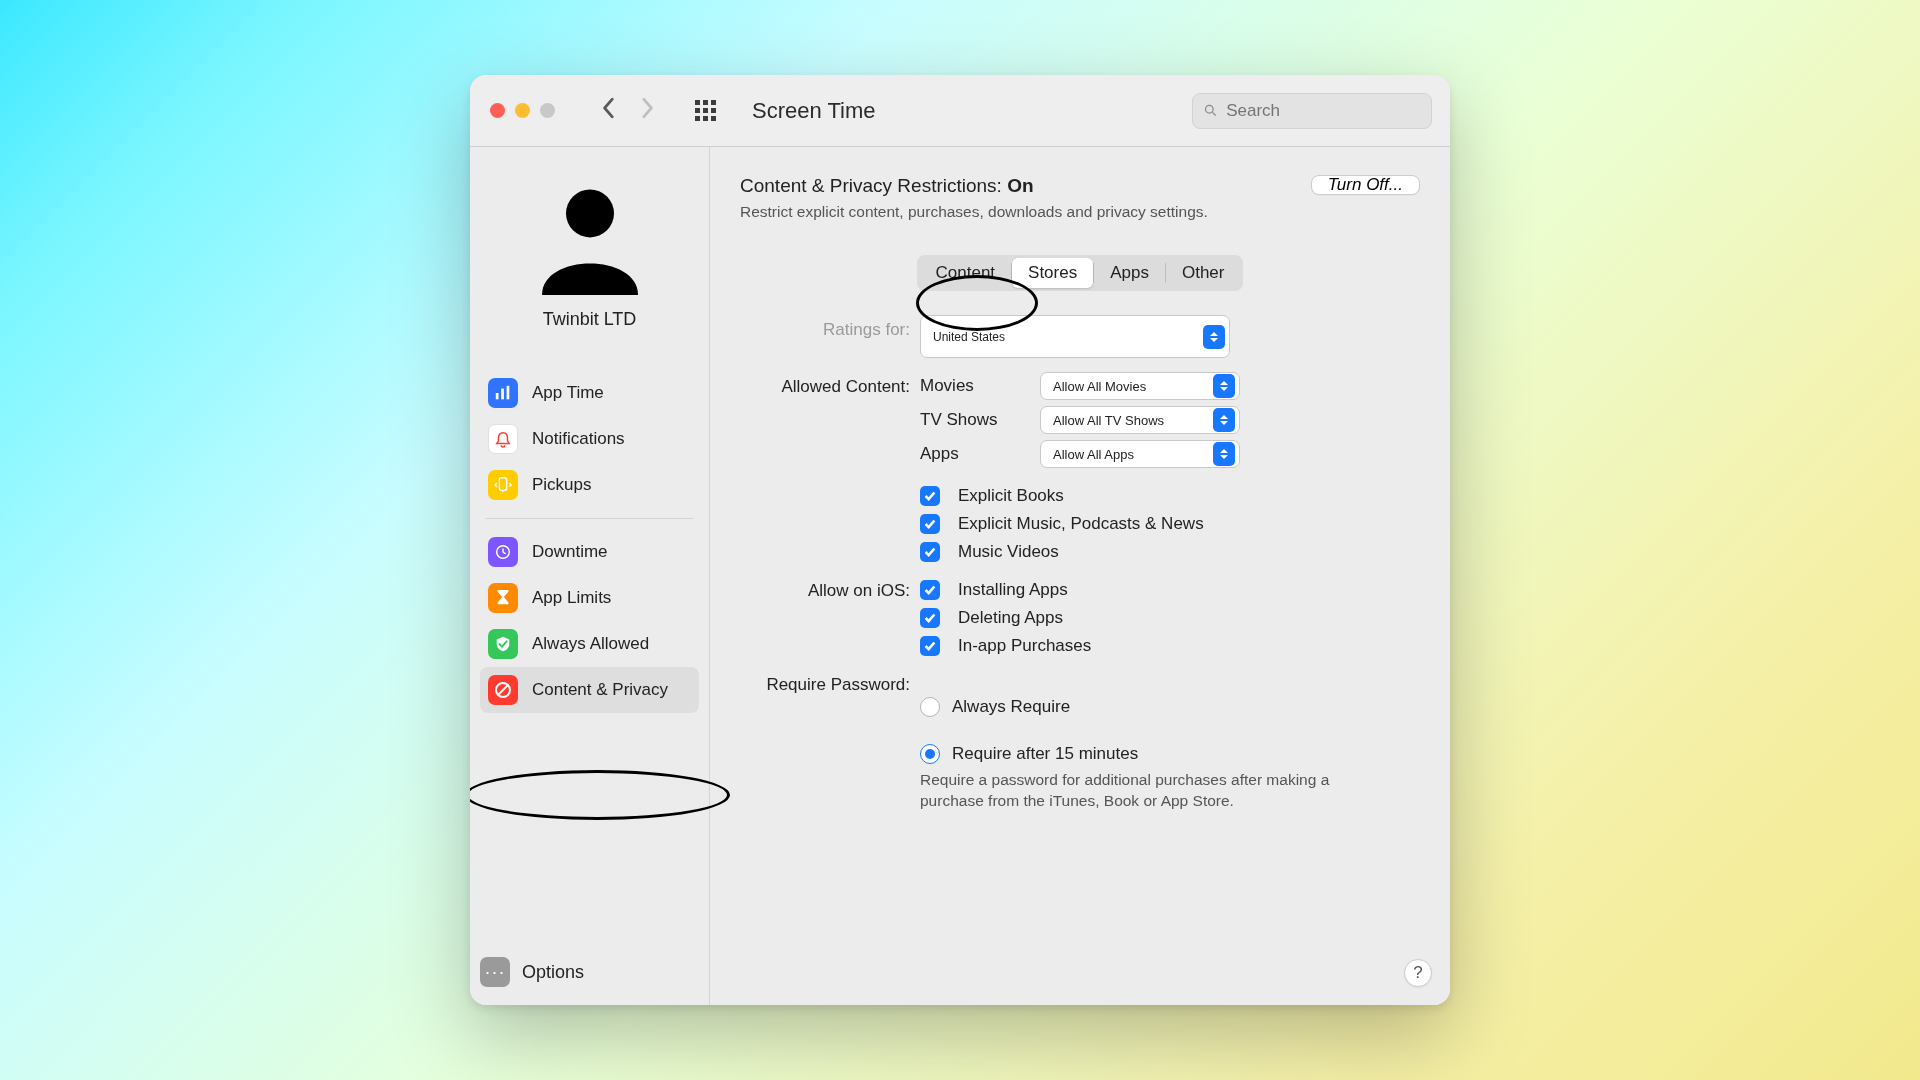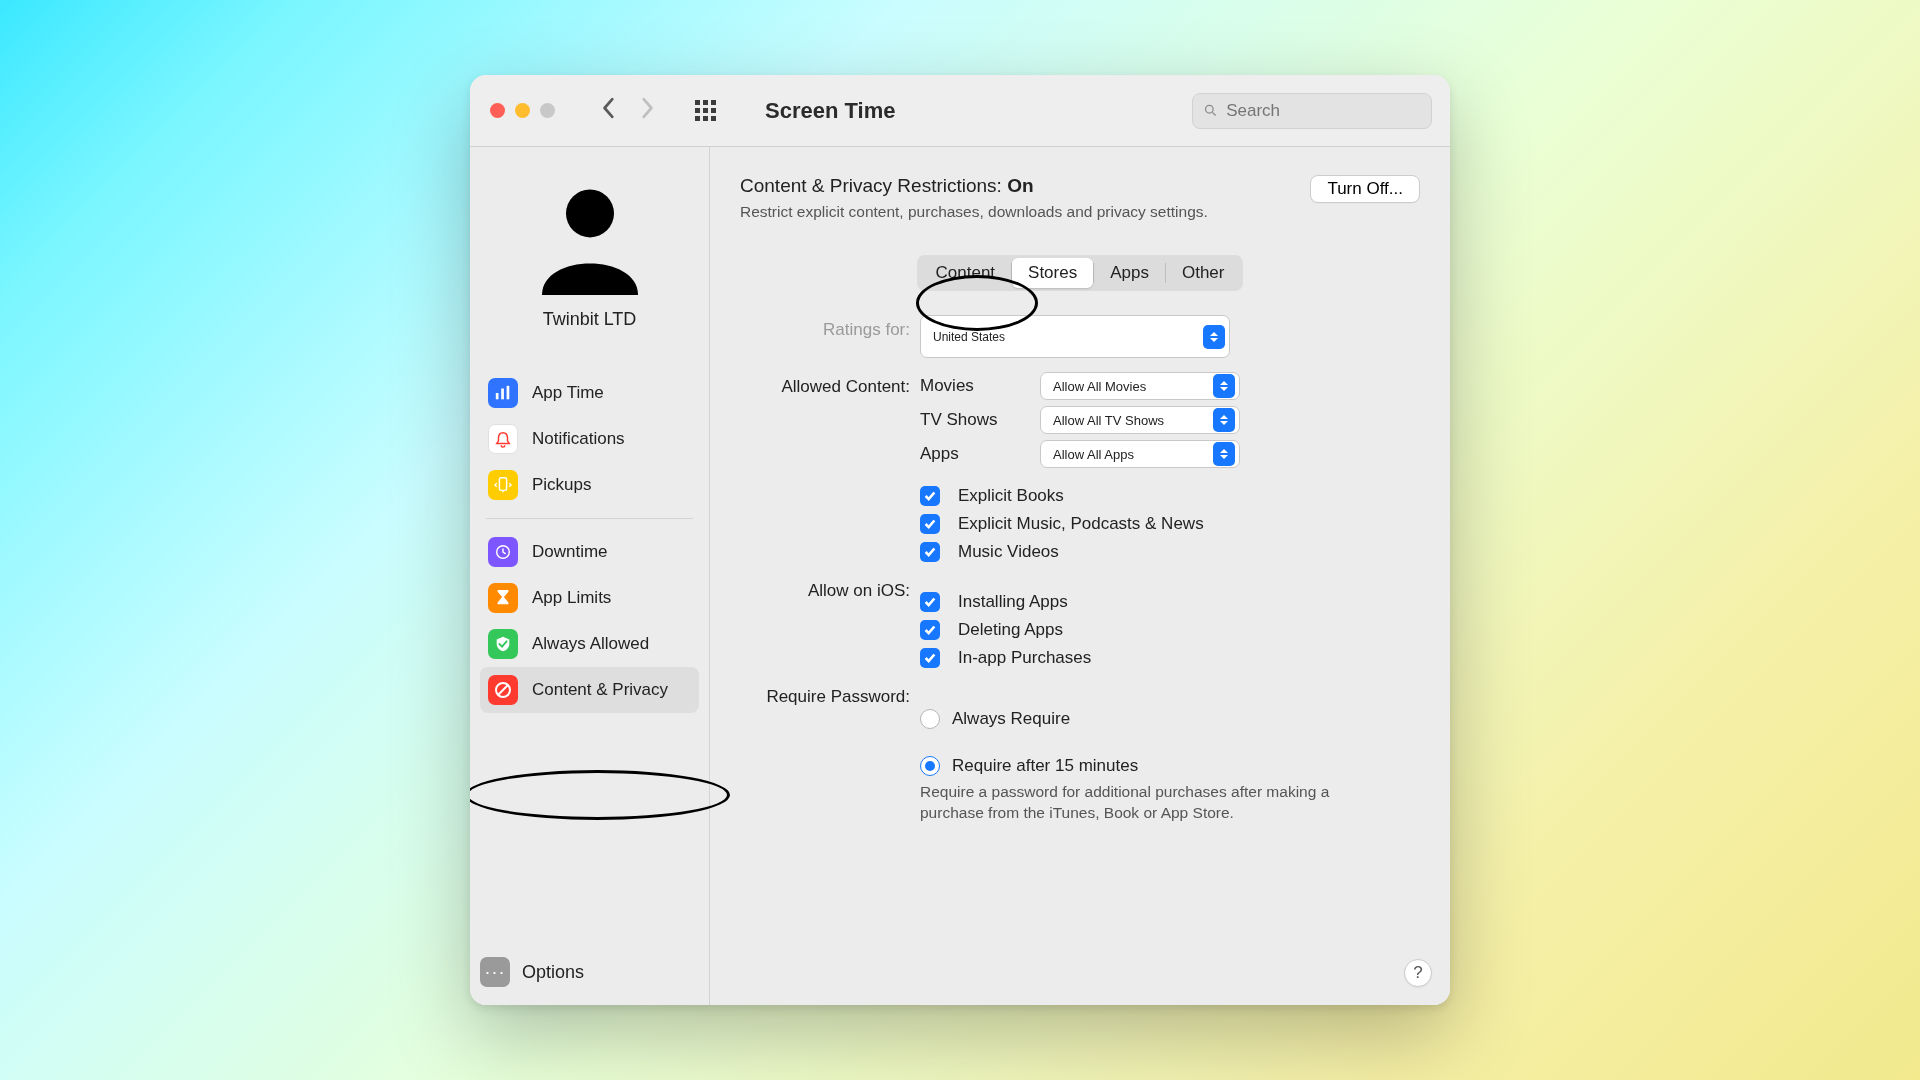--- a/index.html
+++ b/index.html
@@ -27,21 +27,21 @@
   border-bottom: 1px solid #d0d0d0;
   gap: 18px;
 }
 .traffic { display:flex; gap:10px; }
 .dot { width:15px; height:15px; border-radius:50%; }
 .red { background:#ff5f57; } .yellow{ background:#febc2e; } .green{ background:#c8c8c8; }
 .nav-btns { display:flex; gap:22px; margin-left:28px; color:#6b6b6b; }
 .nav-btns svg { width:16px; height:22px; }
 .grid-icon { margin-left:22px; display:grid; grid-template-columns:repeat(3,5px); grid-template-rows:repeat(3,5px); gap:3px; }
 .grid-icon span { background:#3c3c3c; width:5px; height:5px; }
-.title { font-weight:700; font-size:22px; margin-left:31px; color:#2b2b2b; }
+.title { font-weight:400; font-size:22px; margin-left:18px; color:#2b2b2b; }
 .search {
   margin-left:auto; width:240px; height:36px;
   background:#e3e3e3; border:1px solid #d2d2d2; border-radius:8px;
   display:flex; align-items:center; padding:0 10px; color:#8a8a8a;
   gap:8px;
 }
 .search svg { width:17px; height:17px; fill:none; stroke:#8a8a8a; stroke-width:2; }
 .search input { border:none; background:transparent; width:100%; font-size:17px; color:#333; outline:none; }
 .body { flex:1; display:flex; background:#ececec; }
 .sidebar { width:240px; border-right:1px solid #d4d4d4; padding:28px 10px 18px 10px; display:flex; flex-direction:column; }
@@ -62,22 +62,22 @@
 .i-allowed{background:#34c759;} .i-cp{background:#ff3b30;}
 .sidebar-divider{height:1px;background:#d4d4d4;margin:10px 6px;}
 .ellipse-annot { position:absolute; border:3px solid #000; border-radius:50%; pointer-events:none; }
 
 .content { flex:1; padding:28px 30px 20px 30px; position:relative; }
 .hdr-row { display:flex; justify-content:space-between; align-items:flex-start; }
 .hdr-title { font-size:19px; color:#222; }
 .hdr-title .onoff { font-weight:700; }
 .hdr-sub { font-size:15.5px; color:#555; margin-top:6px; }
 .turnoff {
-  background:#fff; border:1px solid #ccc; border-radius:8px; height:28px;
-  padding:0 16px; font-size:17px; display:flex; align-items:center; box-shadow:0 1px 1px rgba(0,0,0,.03);
+  background:#fff; border:1px solid #ccc; border-radius:8px; height:20px;
+  padding:0 16px; font-size:17px; display:flex; align-items:center; box-shadow:0 1px 1px rgba(0,0,0,.03);font-style:italic;
 }
 .segmented {
   margin:34px auto 24px auto; display:flex; background:#dcdcdc; border-radius:8px; padding:3px;
   width:fit-content;
 }
 .seg { padding:5px 16px; font-size:17px; color:#222; border-radius:6px; cursor:pointer; position:relative; }
 .seg.active { background:#fff; box-shadow:0 1px 2px rgba(0,0,0,.15); }
 .seg-sep { width:1px; background:#bfbfbf; margin:5px 0; }
 .form-row { display:flex; align-items:flex-start; margin-bottom:14px; }
 .form-row .lab { width:180px; text-align:right; color:#222; padding-right:10px; padding-top:5px; font-size:17px; }
@@ -89,21 +89,21 @@
   padding:0 4px 0 12px; font-size:12px;
 }
 .sel-btn { width:22px; height:24px; background:#1778ff; border-radius:5px; display:flex; flex-direction:column; align-items:center; justify-content:center; gap:0px; }
 .sel-btn::before, .sel-btn::after { content:""; width:0;height:0;border-left:4px solid transparent;border-right:4px solid transparent; }
 .sel-btn::before { border-bottom:4px solid #fff; margin-bottom:2px; }
 .sel-btn::after { border-top:4px solid #fff; }
 .mini-selects { display:flex; flex-direction:column; gap:6px; }
 .mini-row { display:flex; align-items:center; gap:30px; }
 .mini-row .mlabel { font-size:17px; width:90px; }
 .mini-row .select { width:200px; height:28px; font-size:13px; }
-.checklist { display:flex; flex-direction:column; gap:8px; margin-top:16px; }
+.checklist { display:flex; flex-direction:column; gap:8px; margin-top:4px; }
 .check-row { display:flex; align-items:center; gap:18px; }
 .chk {
   width:20px; height:20px; border-radius:5px; background:#1778ff; display:flex; align-items:center; justify-content:center;
 }
 .chk svg { width:14px; height:14px; stroke:#fff; stroke-width:3; fill:none; }
 .radio-row { display:flex; align-items:center; gap:12px; margin-bottom:6px;margin-top:27px; }
 .radio {
   width:20px; height:20px; border-radius:50%; border:1.5px solid #b5b5b5; background:#fff;
   display:flex; align-items:center; justify-content:center;
 }

